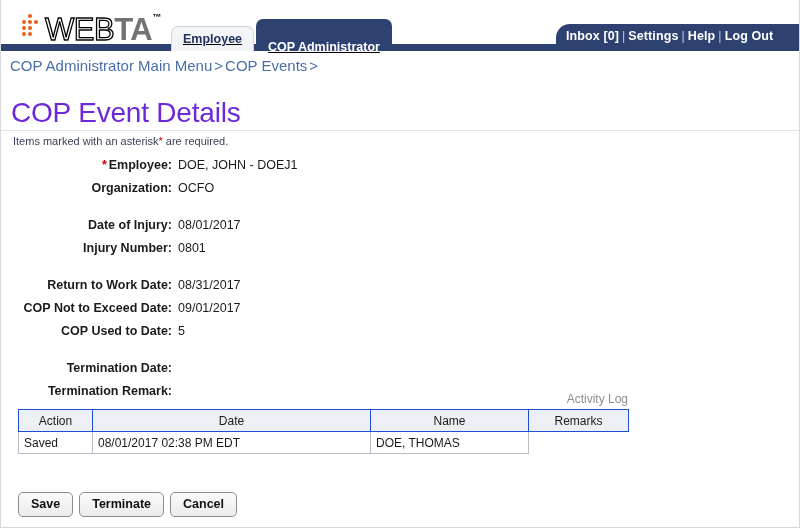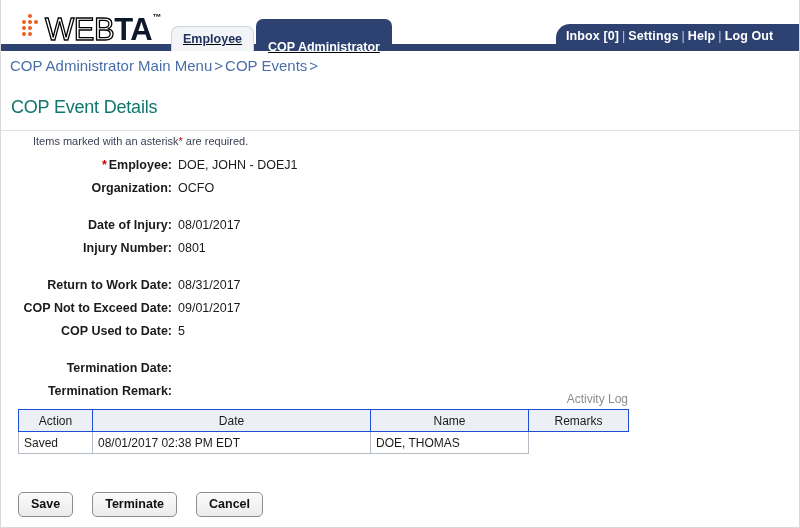--- a/index.html
+++ b/index.html
@@ -80,21 +80,21 @@
     letter-spacing: -0.5px;
     color: #000000;
     position: relative;
     top: 2px;
   }
   .logo-web {
     color: #ffffff;
     -webkit-text-stroke: 1.3px #000000;
     font-weight: normal;
   }
-  .logo-ta { font-weight: bold; color: #0f172a; }
+  .logo-ta { font-weight: bold; color: #737373; }
   .logo-tm {
     font-size: 9px;
     vertical-align: super;
     font-weight: bold;
     position: relative;
     top: -9px;
     left: 0px;
   }
 
   
@@ -138,37 +138,36 @@
     color: #4a6fa8;
     white-space: nowrap;
   }
   .breadcrumb a { color: #4a6fa8; text-decoration: none; }
   .breadcrumb .bsep { color: #4a6fa8; padding: 0 2px; }
 
   
   .page-title {
     position: absolute;
     left: 11px; top: 97px;
-    font-size: 18px;
-    color: #0f766e;
+    font-size: 28px;
+    color: #6d28d9;
     font-weight: normal;
     letter-spacing: -0.2px;
   }
   .title-rule {
     position: absolute;
     left: 0; top: 130px;
     width: 800px; height: 1px;
     background: #e2e2e2;
   }
   .required-note {
     position: absolute;
     left: 13px; top: 135px;
     font-size: 11px;
     color: #3a3f55;
-    margin-left: 20px;
   }
   .required-note .ast { color: #cc0000; }
 
   
   .form {
     position: absolute;
     left: 0; top: 158px;
     width: 660px;
   }
   .frow {
@@ -232,21 +231,21 @@
   .col-action { width: 74px; }
   .col-date { width: 278px; }
   .col-name { width: 158px; }
   .col-remarks { width: 100px; }
 
   
   .buttons {
     position: absolute;
     left: 18px; top: 492px;
     display: flex;
-    gap: 19px;
+    gap: 6px;
   }
   .btn {
     min-width: 44px;
     height: 25px;
     padding: 0 12px;
     background: linear-gradient(#fbfbfb, #ebebeb);
     border: 1px solid #8d8d8d;
     border-radius: 5px;
     font-family: "Liberation Sans", sans-serif;
     font-size: 12.5px;

